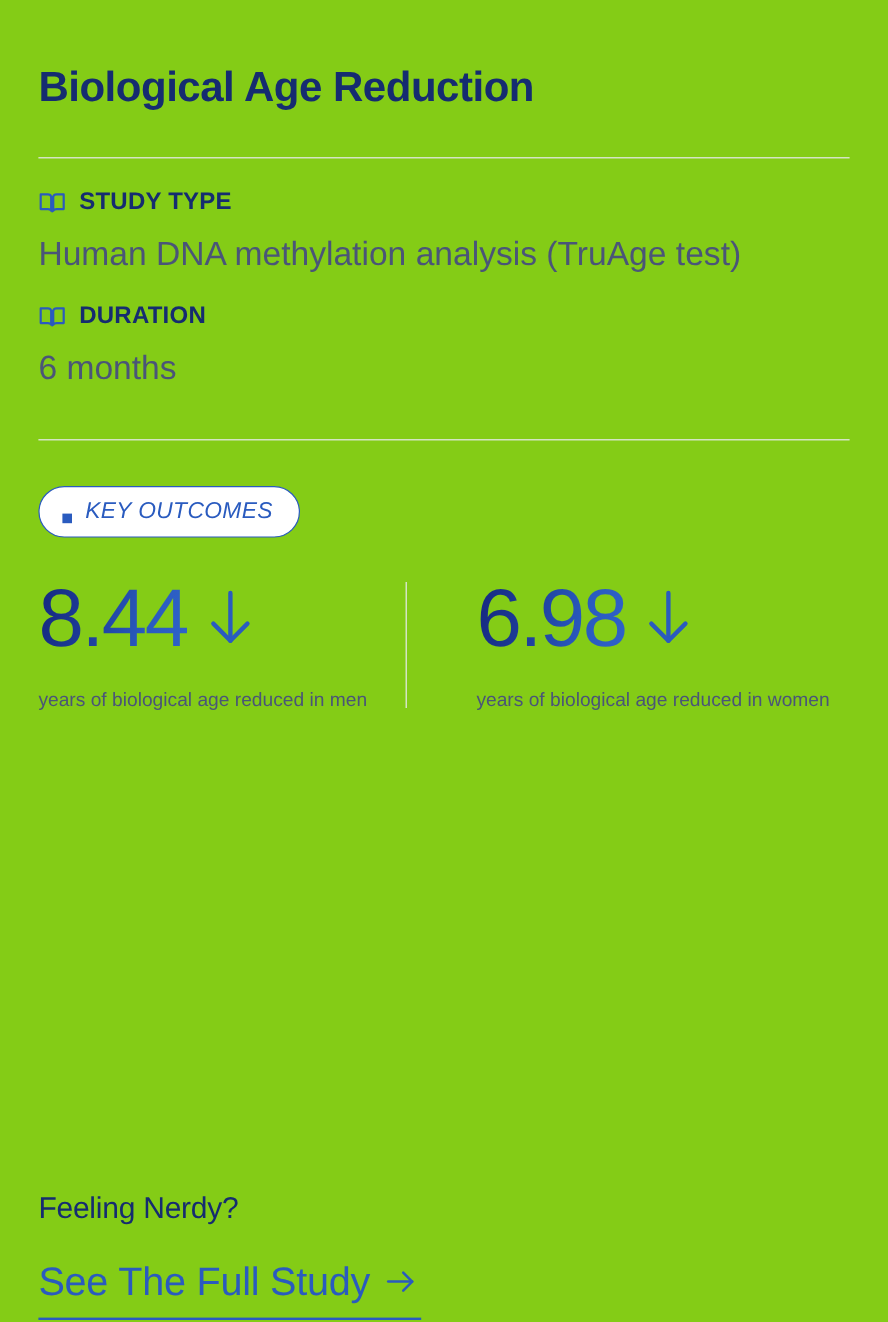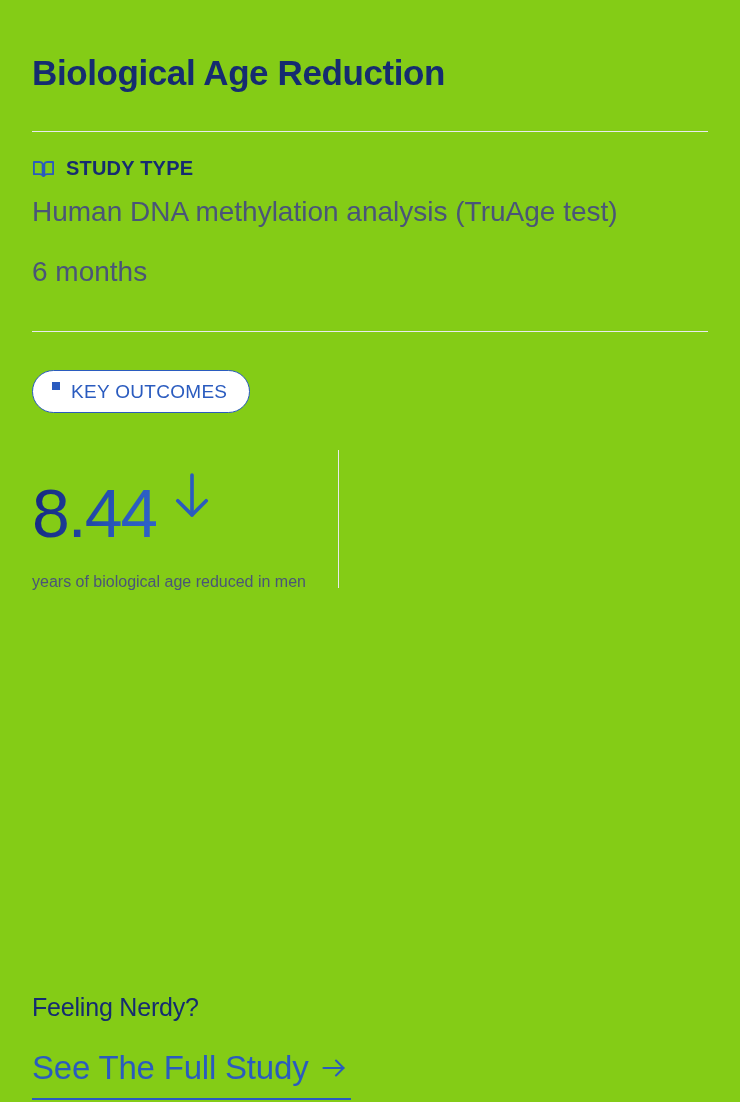--- a/index.html
+++ b/index.html
@@ -82,26 +82,27 @@
     height: 1px;
     background: #e8eaee;
     margin-top: 40px;
   }
 
   
   .outcomes-section { padding-top: 38px; }
 
   .badge {
     display: inline-flex;
-    align-items: flex-start;
+    align-items: flex-end;
     gap: 11px;
     border: 1.6px solid #2a5bbf;
     border-radius: 999px;
     padding: 11px 22px 11px 19px;
     background: #ffffff;
+    font-style: italic;
   }
 
   .badge-dot {
     width: 8px;
     height: 8px;
     background: #2a5bbf;
     flex: none;
     display: block;
   }
 
@@ -142,21 +143,20 @@
 
   .stat-number {
     font-size: 68px;
     font-weight: 400;
     line-height: 1;
     letter-spacing: -2px;
     background: linear-gradient(100deg, #15277e 0%, #1c3b96 32%, #2a5bbf 72%, #2f62c9 100%);
     -webkit-background-clip: text;
     background-clip: text;
     color: transparent;
-    margin-top: 33px;
     -webkit-text-fill-color: transparent;
   }
 
   .arrow-down {
     width: 44px;
     height: 52px;
     flex: none;
     display: block;
     margin-bottom: 2px;
   }
@@ -224,20 +224,28 @@
           <path d="M22 4.2h-6.2c-1.4 0-2.6.9-2.9 2v12.1c.4-.8 1.5-1.4 2.9-1.4H22z"></path>
           <path d="M12 6.6v12.4"></path>
         </svg>
         <span class="meta-label">STUDY TYPE</span>
       </div>
       <div class="meta-value">Human DNA methylation analysis (TruAge test)</div>
     </div>
 
 
     <div class="meta-block">
+      <div class="meta-head">
+        <svg class="book-icon" viewBox="0 0 24 24" fill="none" stroke="#2a5bbf" stroke-width="1.9" stroke-linecap="round" stroke-linejoin="round">
+          <path d="M2 4.2h6.2c1.4 0 2.6.9 2.9 2v12.1c-.4-.8-1.5-1.4-2.9-1.4H2z"></path>
+          <path d="M22 4.2h-6.2c-1.4 0-2.6.9-2.9 2v12.1c.4-.8 1.5-1.4 2.9-1.4H22z"></path>
+          <path d="M12 6.6v12.4"></path>
+        </svg>
+        <span class="meta-label">DURATION</span>
+      </div>
       <div class="meta-value">6 months</div>
     </div>
 
   </div>
 
   <div class="rule-2"></div>
 
   <div class="outcomes-section">
 
     <div class="badge">
@@ -253,20 +261,30 @@
           <svg class="arrow-down" viewBox="0 0 24 30" fill="none" stroke="#2a5bbf" stroke-width="2.1" stroke-linecap="round" stroke-linejoin="round">
             <path d="M12 3.5v23"></path>
             <path d="M3.8 18.3L12 26.5l8.2-8.2"></path>
           </svg>
         </div>
         <div class="stat-caption">years of biological age reduced in men</div>
       </div>
 
       <div class="stat-divider"></div>
 
+      <div class="stat right">
+        <div class="stat-figure">
+          <span class="stat-number">6.98</span>
+          <svg class="arrow-down" viewBox="0 0 24 30" fill="none" stroke="#2a5bbf" stroke-width="2.1" stroke-linecap="round" stroke-linejoin="round">
+            <path d="M12 3.5v23"></path>
+            <path d="M3.8 18.3L12 26.5l8.2-8.2"></path>
+          </svg>
+        </div>
+        <div class="stat-caption">years of biological age reduced in women</div>
+      </div>
 
     </div>
   </div>
 
   <div class="footer">
     <div class="footer-heading">Feeling Nerdy?</div>
     <a class="study-link" href="#">
       <span class="study-link-label">See The Full Study</span>
       <svg class="arrow-right" viewBox="0 0 26 22" fill="none" stroke="#2a5bbf" stroke-width="2.1" stroke-linecap="round" stroke-linejoin="round">
         <path d="M2.5 11h20"></path>

